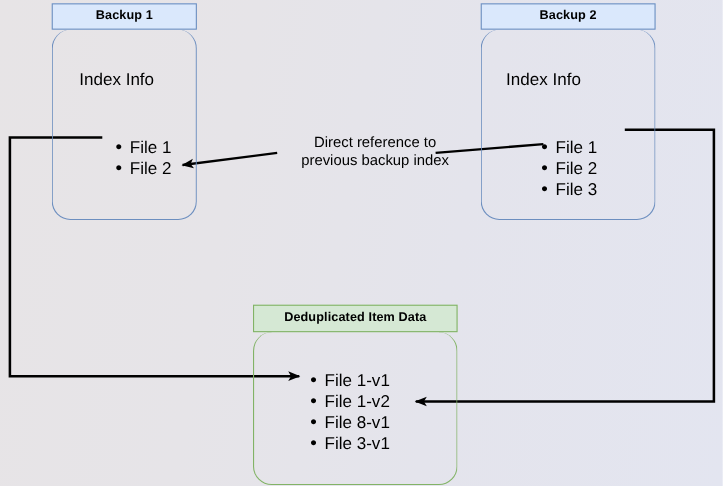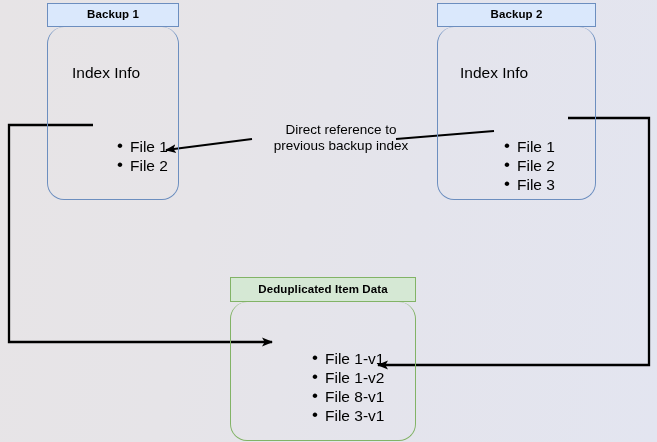--- a/index.html
+++ b/index.html
@@ -70,21 +70,21 @@
   .subtitle {
     position: absolute;
     font-size: 15.5px;
     color: #000;
     line-height: 1;
     white-space: nowrap;
   }
 
   ul.filelist {
     position: absolute;
-    margin: 16px;
+    margin: 4px;
     padding: 0 0 0 16px;
     list-style: none;
     font-size: 15.5px;
     color: #000;
     text-align: right;
   }
   ul.filelist li {
     position: relative;
     line-height: 19px;
     white-space: nowrap;
@@ -157,21 +157,21 @@
         <li>File 1</li>
         <li>File 2</li>
         <li>File 3</li>
       </ul>
     </div>
   </div>
 
   <div class="node box-green" style="left:230px; top:277px; width:186px; height:164px;">
     <div class="hdr">Deduplicated Item Data</div>
     <div class="body">
-      <ul class="filelist" style="left:62px; top:31px;">
+      <ul class="filelist" style="left:44px; top:31px;">
         <li>File 1-v1</li>
         <li>File 1-v2</li>
         <li>File 8-v1</li>
         <li>File 3-v1</li>
       </ul>
     </div>
   </div>
 
   <div class="center-label" style="left:266px; top:122px; width:150px;">
     <div>Direct reference to</div>

